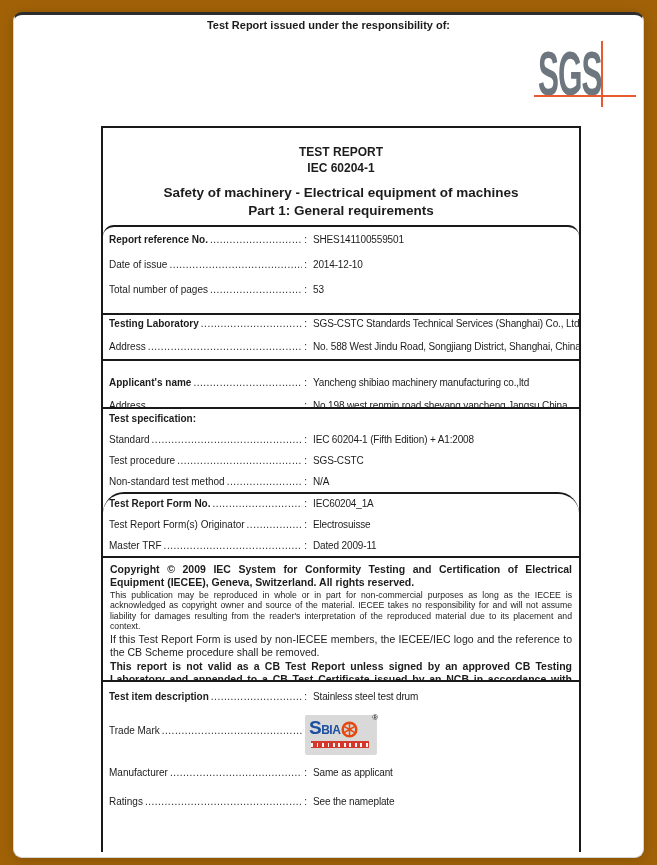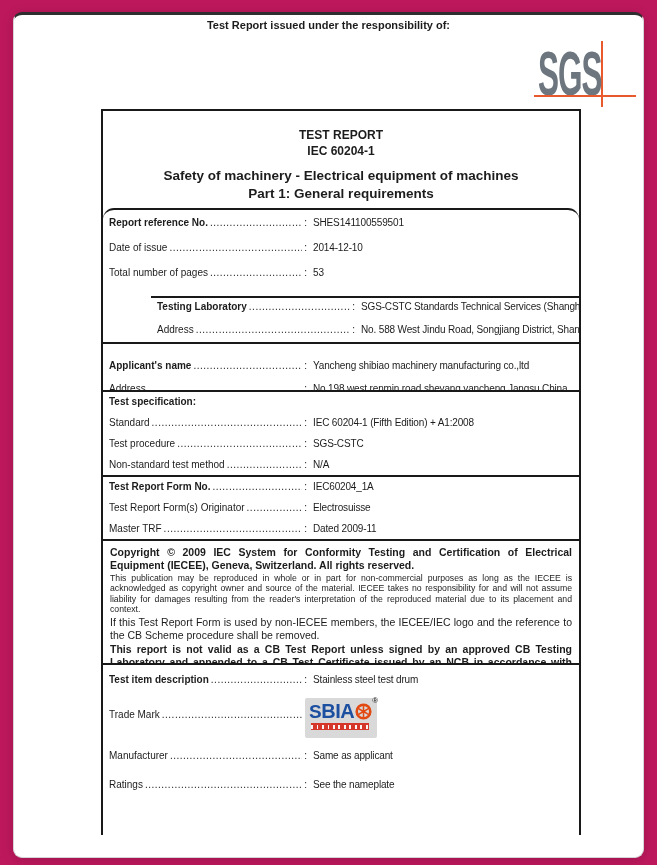--- a/index.html
+++ b/index.html
@@ -1,70 +1,70 @@
 <!DOCTYPE html>
 <html><head>
 <meta charset="utf-8">
 <style>
   * { margin:0; padding:0; box-sizing:border-box; }
   html,body { width:657px; height:865px; }
   body { font-family:"Liberation Sans", sans-serif; color:#1c1c1c; }
-  .stage { position:relative; width:657px; height:865px; background:#be185d; overflow:hidden; }
+  .stage { position:relative; width:657px; height:865px; background:#a16207; overflow:hidden; }
   .page {
     position:absolute; left:13px; top:12px; width:631px; height:846px;
     background:#fff; border:1px solid #d6d6d6; border-top:3px solid #2e2e2e;
     border-radius:9px; box-shadow:0 2px 12px rgba(0,0,0,0.18); overflow:hidden;
   }
   .resp-line { position:absolute; top:4px; left:0; width:100%; text-align:center;
     font-size:11px; font-weight:bold; }
   
   .sgs-text { position:absolute; left:524px; top:27px; font-size:63px; font-weight:bold;
     line-height:1; letter-spacing:-2px; color:#6d767e; transform:scaleX(0.5);
     transform-origin:left top; }
   .sgs-vline { position:absolute; left:587px; top:26px; width:2px; height:66px; background:#e8592d; }
   .sgs-hline { position:absolute; left:520px; top:80px; width:102px; height:2px; background:#e8592d; }
   
-  .report-table { position:absolute; left:87px; top:94px; width:480px;
+  .report-table { position:absolute; left:87px; top:111px; width:480px;
     border:2px solid #191919; border-bottom:none; background:#fff; }
   .sec { border-top:2px solid #191919; overflow:hidden; }
   .sec:first-child { border-top:none; }
   .sec-title { height:97px; padding-top:17px; text-align:center; }
   .t-sm { font-size:12px; font-weight:bold; line-height:15.5px; }
   .t-lg { font-size:13.5px; font-weight:bold; line-height:17.5px; }
   .t-gap { margin-top:8px; }
   .fr { display:flex; align-items:baseline; padding:0 4px 0 4px; }
   .lbl { display:flex; align-items:baseline; width:198px; flex-shrink:0;
     font-size:10px; margin-left:2px; }
   .lbl .lt { white-space:nowrap; }
   .lbl::after { content:":"; font-weight:normal; margin-left:1px; }
   .leader { flex:1; overflow:hidden; white-space:nowrap; margin:0 1px 0 2px; }
   .leader::after { font-weight:normal; font-size:10px; letter-spacing:0.5px;
     content:"......................................................................................."; }
   .raw .lbl::after { content:none; }
   .val { font-size:10px; margin-left:6px; white-space:nowrap; letter-spacing:-0.15px; }
   .b { font-weight:bold; }
   .sec-a { height:88px; padding-top:7px;border-radius:11px; } .sec-a .fr { height:25px; }
-  .sec-b { height:46px; padding-top:3px;margin-left:48px; } .sec-b .fr { height:23px; }
+  .sec-b { height:46px; padding-top:3px; } .sec-b .fr { height:23px; }
   .sec-c { height:48px; padding-top:16px; } .sec-c .fr { height:23px; }
   .sec-d { height:85px; padding-top:4px; } .sec-d .fr { height:21px; }
-  .sec-e { height:64px; padding-top:4px; } .sec-e .fr { height:21px; }
+  .sec-e { height:64px; padding-top:4px;border-radius:21px; } .sec-e .fr { height:21px; }
   .sec-cp { height:124px; padding:5px 7px 0 7px; }
   .cp1 { font-size:10.5px; font-weight:bold; line-height:12.5px; text-align:justify; }
   .cp2 { font-size:8.7px; line-height:10.3px; text-align:justify; margin-top:2px; }
   .cp3 { font-size:10.5px; line-height:12.5px; text-align:justify; margin-top:2px; }
   .cp4 { font-size:10.5px; font-weight:bold; line-height:12.5px; text-align:justify; margin-top:2px; }
   .sec-f { height:172px; padding-top:9px;text-align:right; }
   .sec-f .fr { height:26px; }
   .sec-f .fr.row-tm { height:50px; }
   .sec-f .fr.tail { height:29px; }
   
   .tm { position:relative; width:72px; height:40px; background:#d9d9d9;
     border-radius:2px; margin:-2px 0 0 -8px; padding:3px 4px 0 4px; }
   .tm-row { display:flex; align-items:center; }
-  .tm-text { display:block; font-size:20px; font-weight:bold; color:#1d4fa1;
+  .tm-text { display:block; font-size:12px; font-weight:bold; color:#1d4fa1;
     line-height:20px; letter-spacing:-0.5px; }
   .tm-text::first-letter { font-size:19px; }
   .tm-wheel { width:17px; height:17px; margin-left:1px; }
   .tm-reg { position:absolute; top:-2px; right:-1px; font-size:8px; color:#222; }
   .tm-bar { height:7px; width:58px; margin:1px 0 0 2px; background:#d6372b;
     background-image:repeating-linear-gradient(90deg, rgba(255,255,255,0.95) 0 1.5px,
       rgba(255,255,255,0) 1.5px 5.5px);
     background-size:100% 4px; background-position:0 1.5px; background-repeat:no-repeat; }
 </style>
 </head>

